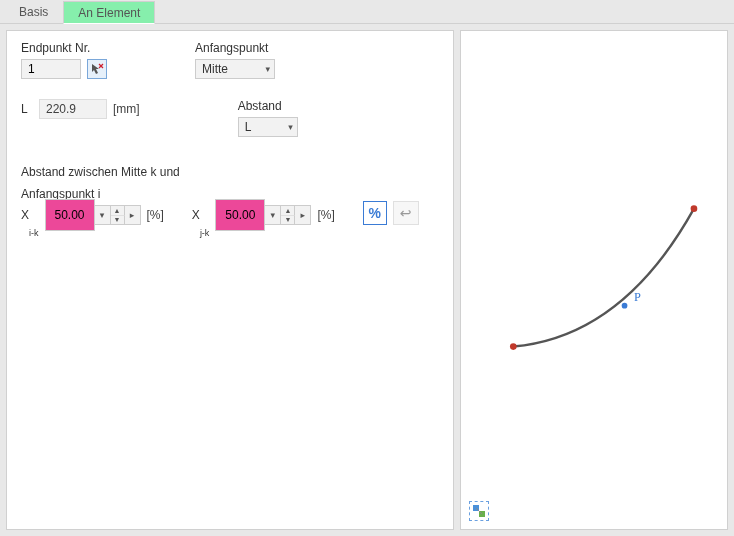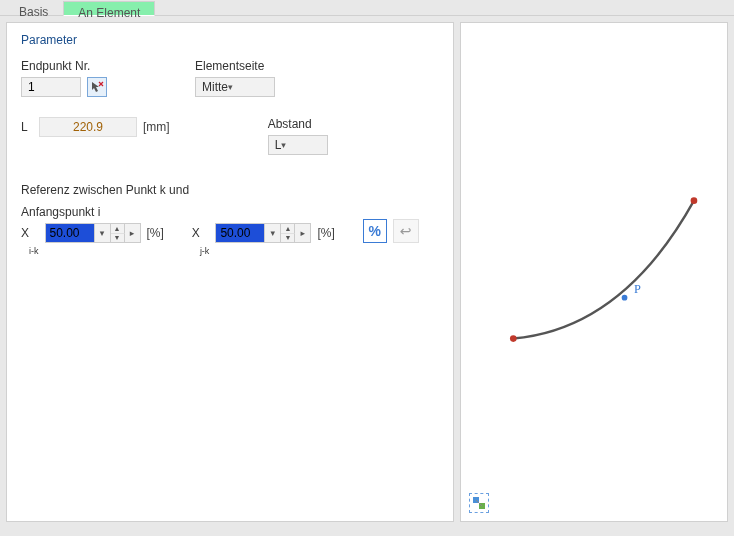--- a/index.html
+++ b/index.html
@@ -8,21 +8,21 @@
     font-size: 12px;
     background: #e8e8e8;
     color: #333;
     width: 734px;
     height: 536px;
     overflow: hidden;
   }
   .tabbar {
     display: flex;
     background: #e8e8e8;
-    height: 16px;
+    height: 24px;
     border-bottom: 1px solid #d0d0d0;
     padding-left: 4px;
   }
   .tab {
     padding: 4px 14px;
     font-size: 12px;
     color: #555;
     background: #e8e8e8;
     border: 1px solid transparent;
     cursor: pointer;
@@ -61,54 +61,55 @@
     height: 20px;
     border: 1px solid #ccc;
     background: #f2f2f2;
     padding: 2px 6px;
     font-size: 12px;
     text-align: left;
   }
   .input-num.readonly {
     background: #f2f2f2;
     border: 1px solid #ddd;
-    text-align: center;
-    width: 98px;
-    color: #a16207;
+    text-align: left;
+    width: 68px;
+    color: #404040;
   }
   .pick-btn {
     width: 20px; height: 20px;
     border: 1px solid #7aa7d9;
     background: #e6f0fa;
     display: inline-flex;
     align-items: center; justify-content: center;
     cursor: pointer;
   }
   .select {
     width: 80px; height: 20px;
     border: 1px solid #ccc;
     background: #f2f2f2;
     display: flex;
     align-items: center;
+    justify-content: space-between;
     padding: 0 4px 0 6px;
     cursor: pointer;
   }
   .chev { font-size: 9px; color: #555; }
   .hline { display:flex; align-items:center; gap:6px; }
   .inline-label { font-size: 12px; min-width: 12px;}
   .unit { color: #404040; font-size: 12px; }
   .spinner-group {
     display: flex; align-items: center; gap: 0;
     height: 20px;
   }
   .spinner-input {
-    width: 50px; height: 20px;
-    border: 1px solid #ccc;
-    background: #1d4ed8;
-    text-align: left;
+    width: 50px; height: 32px;
+    border: 1px solid #ccc;
+    background: #ec4899;
+    text-align: center;
     padding: 0 4px;
     font-size: 12px;
   }
   .spinner-chev {
     width: 16px; height: 20px;
     border: 1px solid #ccc;
     border-left: none;
     background: #f2f2f2;
     display: flex; align-items: center; justify-content: center;
     cursor: pointer;
@@ -171,39 +172,38 @@
 <body>
 
 <div class="tabbar">
   <div class="tab">Basis</div>
   <div class="tab active">An Element</div>
 </div>
 
 <div class="panels">
 
   <div class="panel-left">
-    <div class="section-title">Parameter</div>
 
     <div class="row">
       <div class="field-col">
         <span class="label">Endpunkt Nr.</span>
         <div class="hline">
           <input class="input-num" value="1" style="">
           <div class="pick-btn">
             <svg width="14" height="14">
               <path d="M2 2 L2 10 L4 8 L6 12 L8 11 L6 7 L9 7 Z" fill="#555"></path>
               <line x1="9" y1="2" x2="13" y2="6" stroke="#c23" stroke-width="1.2"></line>
               <line x1="13" y1="2" x2="9" y2="6" stroke="#c23" stroke-width="1.2"></line>
             </svg>
           </div>
         </div>
       </div>
       <div style="width:40px"></div>
       <div class="field-col">
-        <span class="label">Elementseite</span>
+        <span class="label">Anfangspunkt</span>
         <div class="select">
           <span>Mitte</span>
           <span class="chev">▾</span>
         </div>
       </div>
     </div>
 
     <div class="row">
       <div class="field-col">
         <div class="hline">
@@ -216,21 +216,21 @@
       <div class="field-col">
         <span class="label">Abstand</span>
         <div class="select" style="width:60px">
           <span>L</span>
           <span class="chev">▾</span>
         </div>
       </div>
     </div>
 
     <div class="block-spacer"></div>
-    <div class="label" style="margin-bottom:8px;">Referenz zwischen Punkt k und</div>
+    <div class="label" style="margin-bottom:8px;">Abstand zwischen Mitte k und</div>
 
     <div class="row" style="align-items:flex-end; gap:28px;">
 
       <div class="field-col">
         <span class="label">Anfangspunkt i</span>
         <div class="hline">
           <span class="inline-label"><span>X</span><span class="subscript">i-k</span></span>
           <div class="spinner-group">
             <input class="spinner-input" value="50.00" style="">
             <div class="spinner-chev">▾</div>

